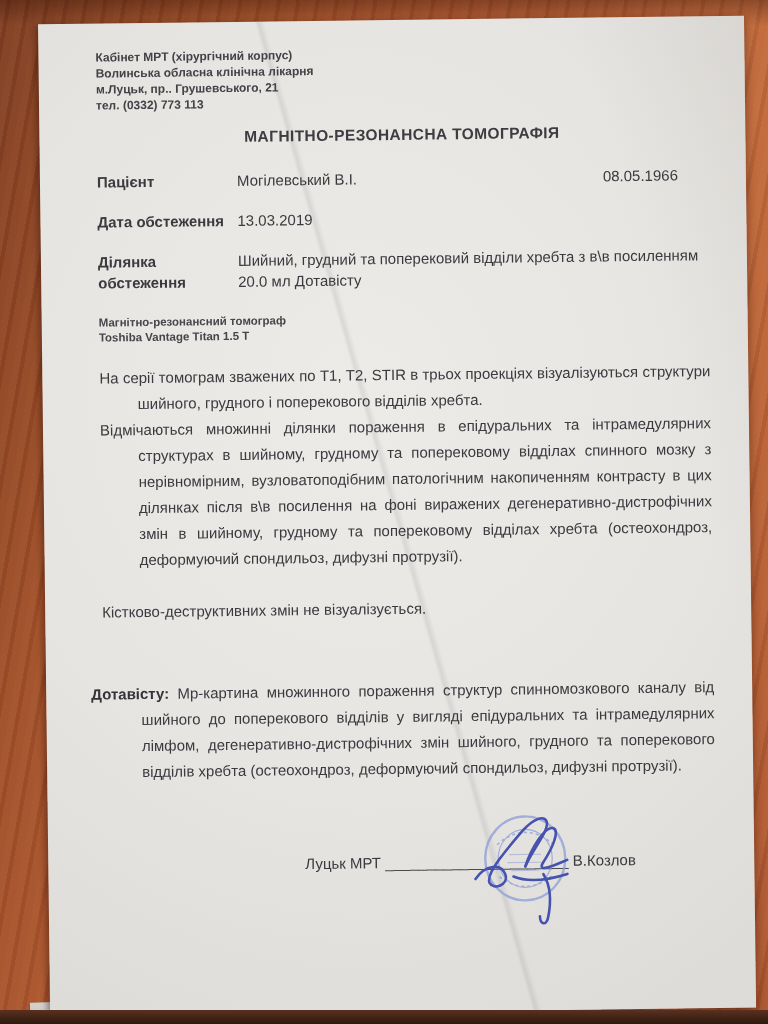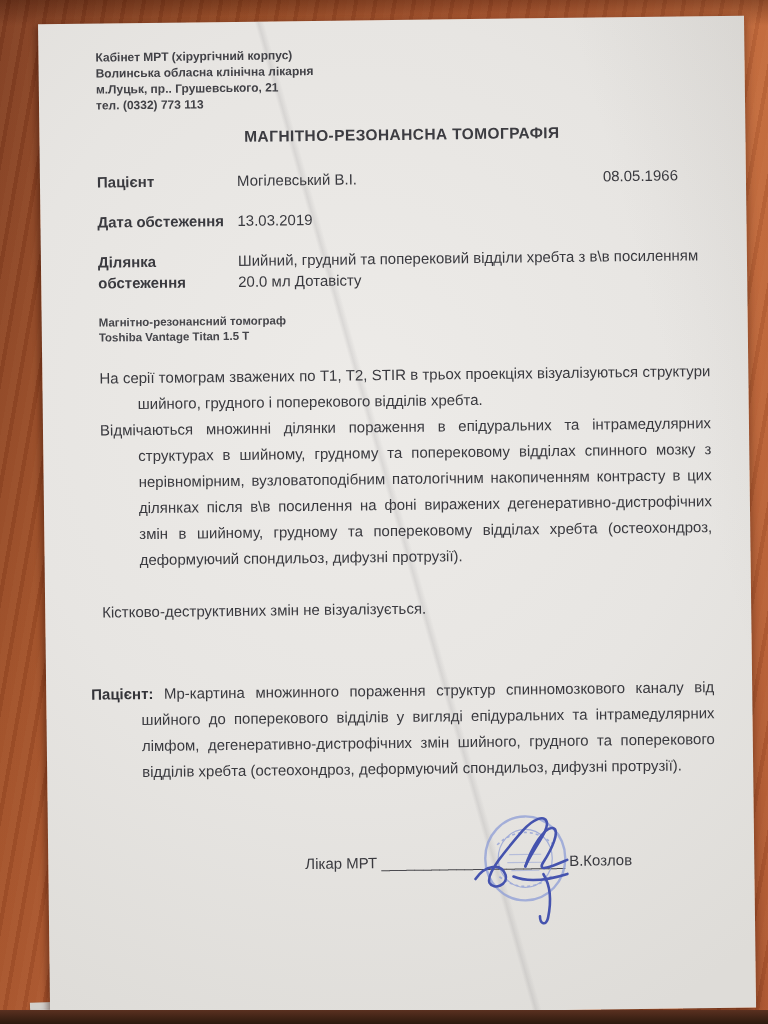--- a/index.html
+++ b/index.html
@@ -101,25 +101,25 @@
 
     <div class="scanner">
       <div>Магнітно-резонансний томограф</div>
       <div>Toshiba Vantage Titan 1.5 T</div>
     </div>
 
     <p class="para p1">На серії томограм зважених по Т1, Т2, STIR в трьох проекціях  візуалізуються структури  шийного, грудного і поперекового  відділів хребта.</p>
     <p class="para p2">Відмічаються множинні  ділянки пораження  в епідуральних та інтрамедулярних структурах в шийному, грудному та поперековому відділах спинного мозку з нерівномірним, вузловатоподібним патологічним  накопиченням контрасту в цих ділянках після в\в посилення на фоні виражених дегенеративно-дистрофічних змін в  шийному, грудному та поперековому відділах хребта (остеохондроз, деформуючий спондильоз, дифузні протрузії).</p>
     <p class="para p3">Кістково-деструктивних змін не візуалізується.</p>
 
-    <p class="conclusion"><b>Пацієнт:</b><span> Мр-картина множинного пораження структур спинномозкового каналу від шийного до поперекового відділів у вигляді епідуральних та інтрамедулярних лімфом, дегенеративно-дистрофічних змін шийного, грудного та поперекового відділів хребта (остеохондроз, деформуючий спондильоз, дифузні протрузії).</span></p>
+    <p class="conclusion"><b>Дотавісту:</b><span> Мр-картина множинного пораження структур спинномозкового каналу від шийного до поперекового відділів у вигляді епідуральних та інтрамедулярних лімфом, дегенеративно-дистрофічних змін шийного, грудного та поперекового відділів хребта (остеохондроз, деформуючий спондильоз, дифузні протрузії).</span></p>
 
     <div class="sig-row">
       <span class="sig-text">
-        <span>Лікар МРТ</span>
+        <span>Луцьк МРТ</span>
         <span class="sig-line">______________________</span>
         <span>В.Козлов</span>
       </span>
       <div class="stamp-wrap">
         <svg width="150" height="150" viewBox="0 0 150 150">
           <g stroke="#8d9cd6" fill="none" opacity="0.75">
             <ellipse cx="68" cy="72" rx="40" ry="42" stroke-width="2.4"></ellipse>
             <ellipse cx="68" cy="72" rx="27" ry="29" stroke-width="1.2"></ellipse>
             <path d="M40,58 q28,-24 56,0" stroke-width="1.6" stroke-dasharray="3 3"></path>
             <path d="M42,90 q26,20 52,0" stroke-width="1.6" stroke-dasharray="3 3"></path>

